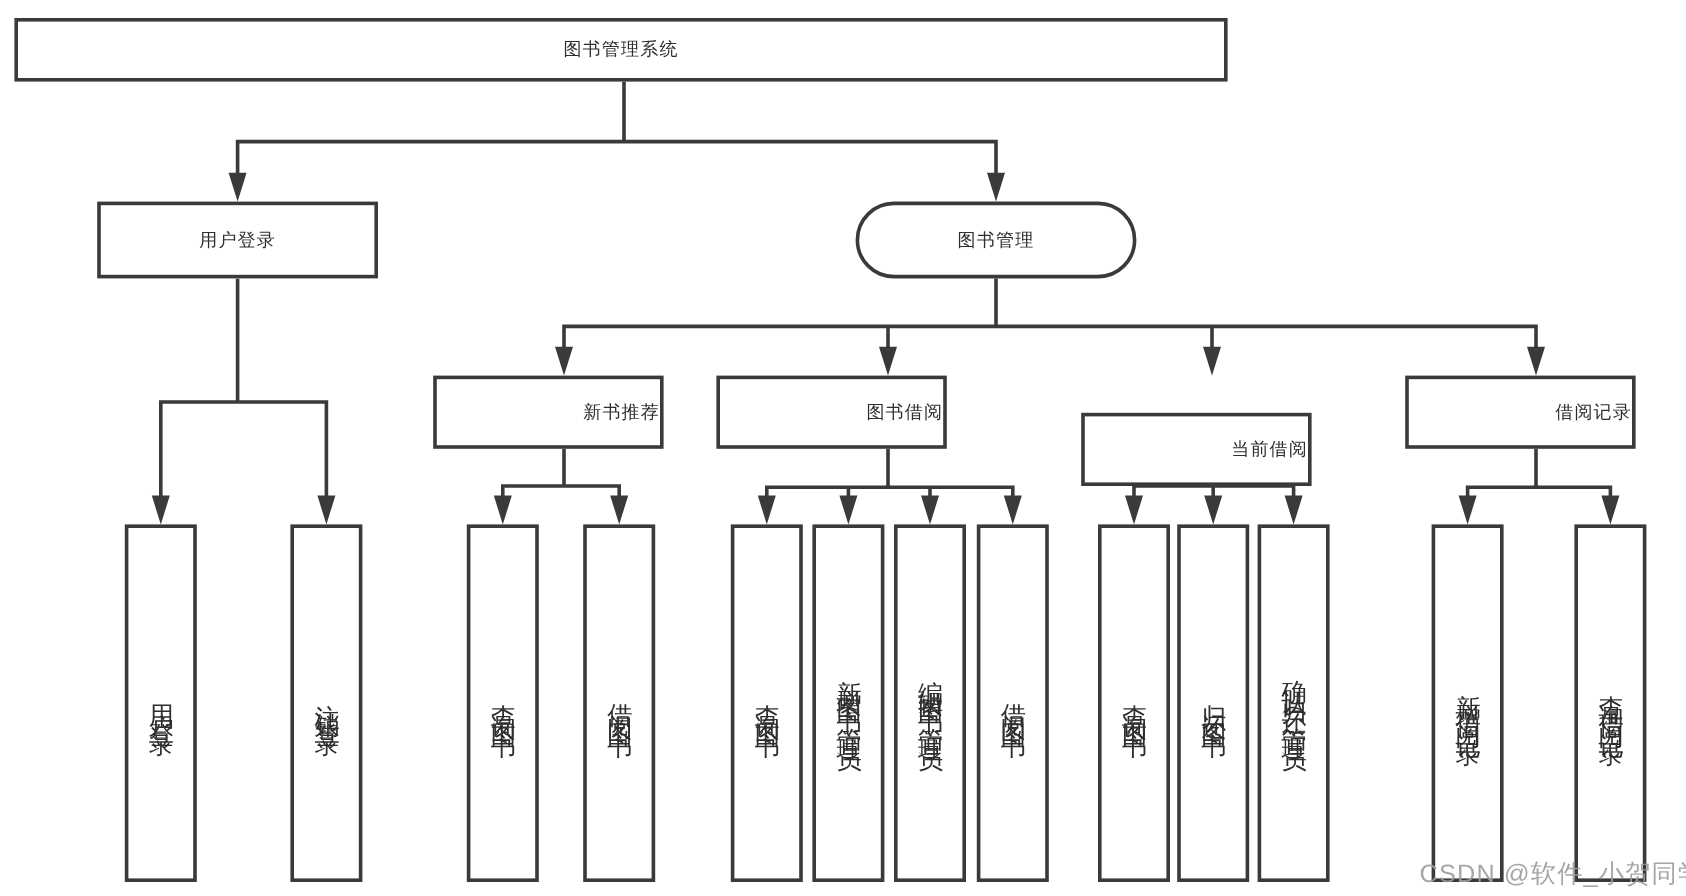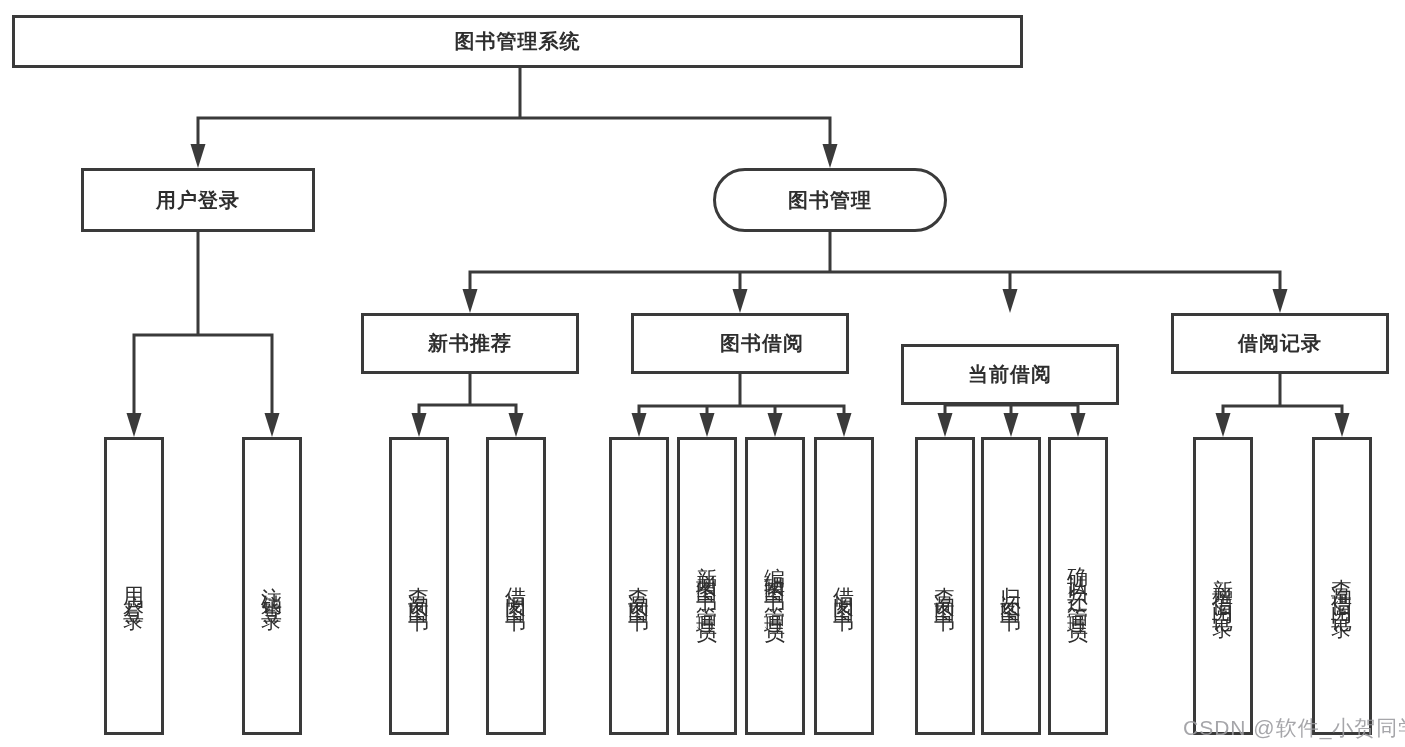--- a/index.html
+++ b/index.html
@@ -5,38 +5,38 @@
   html,body{margin:0;padding:0;background:#ffffff;}
   .canvas{
     position:relative;width:1405px;height:747px;background:#ffffff;
     font-family:"Liberation Sans",sans-serif;color:#2e2e2e;overflow:hidden;
   }
   .wires{position:absolute;left:0;top:0;z-index:1;}
   .box{
     position:absolute;box-sizing:border-box;border:3px solid #3a3a3a;background:#ffffff;
     display:flex;align-items:center;justify-content:center;z-index:2;
   }
-  .hbox{font-size:20px;letter-spacing:1px;font-weight:bold;}
+  .hbox{font-size:15px;letter-spacing:1px;}
   .vbox .vlabel{
     writing-mode:vertical-rl;text-orientation:mixed;
     font-size:21px;line-height:1;letter-spacing:8px;
   }
   .watermark{
     position:absolute;left:1183px;top:714px;z-index:6;
     font-size:21px;letter-spacing:1px;color:#9d9da1;opacity:.9;white-space:nowrap;
   }
   
   .n-root{left:12px;top:15px;width:1011px;height:53px;}
   
   .n-login{left:81px;top:168px;width:234px;height:64px;}
   .n-mgmt{left:713px;top:168px;width:234px;height:64px;border-radius:32px;}
   
-  .l3{top:313px;width:218px;height:61px;}
+  .l3{top:313px;width:192px;height:61px;justify-content:flex-end;}
   .n-rec{left:361px;}
-  .n-borrow{left:631px;padding-left:44px;}
+  .n-borrow{left:597px;padding-left:44px;}
   .n-current{left:901px;margin-top:31px;}
   .n-records{left:1171px;}
   
   .leaf{top:437px;width:60px;height:298px;}
   .lf-1{left:104px;} .lf-2{left:242px;}
   .lf-3{left:389px;} .lf-4{left:486px;}
   .lf-5{left:609px;} .lf-6{left:677px;} .lf-7{left:745px;} .lf-8{left:814px;}
   .lf-9{left:915px;} .lf-10{left:981px;} .lf-11{left:1048px;}
   .lf-12{left:1193px;} .lf-13{left:1312px;}
 </style>

